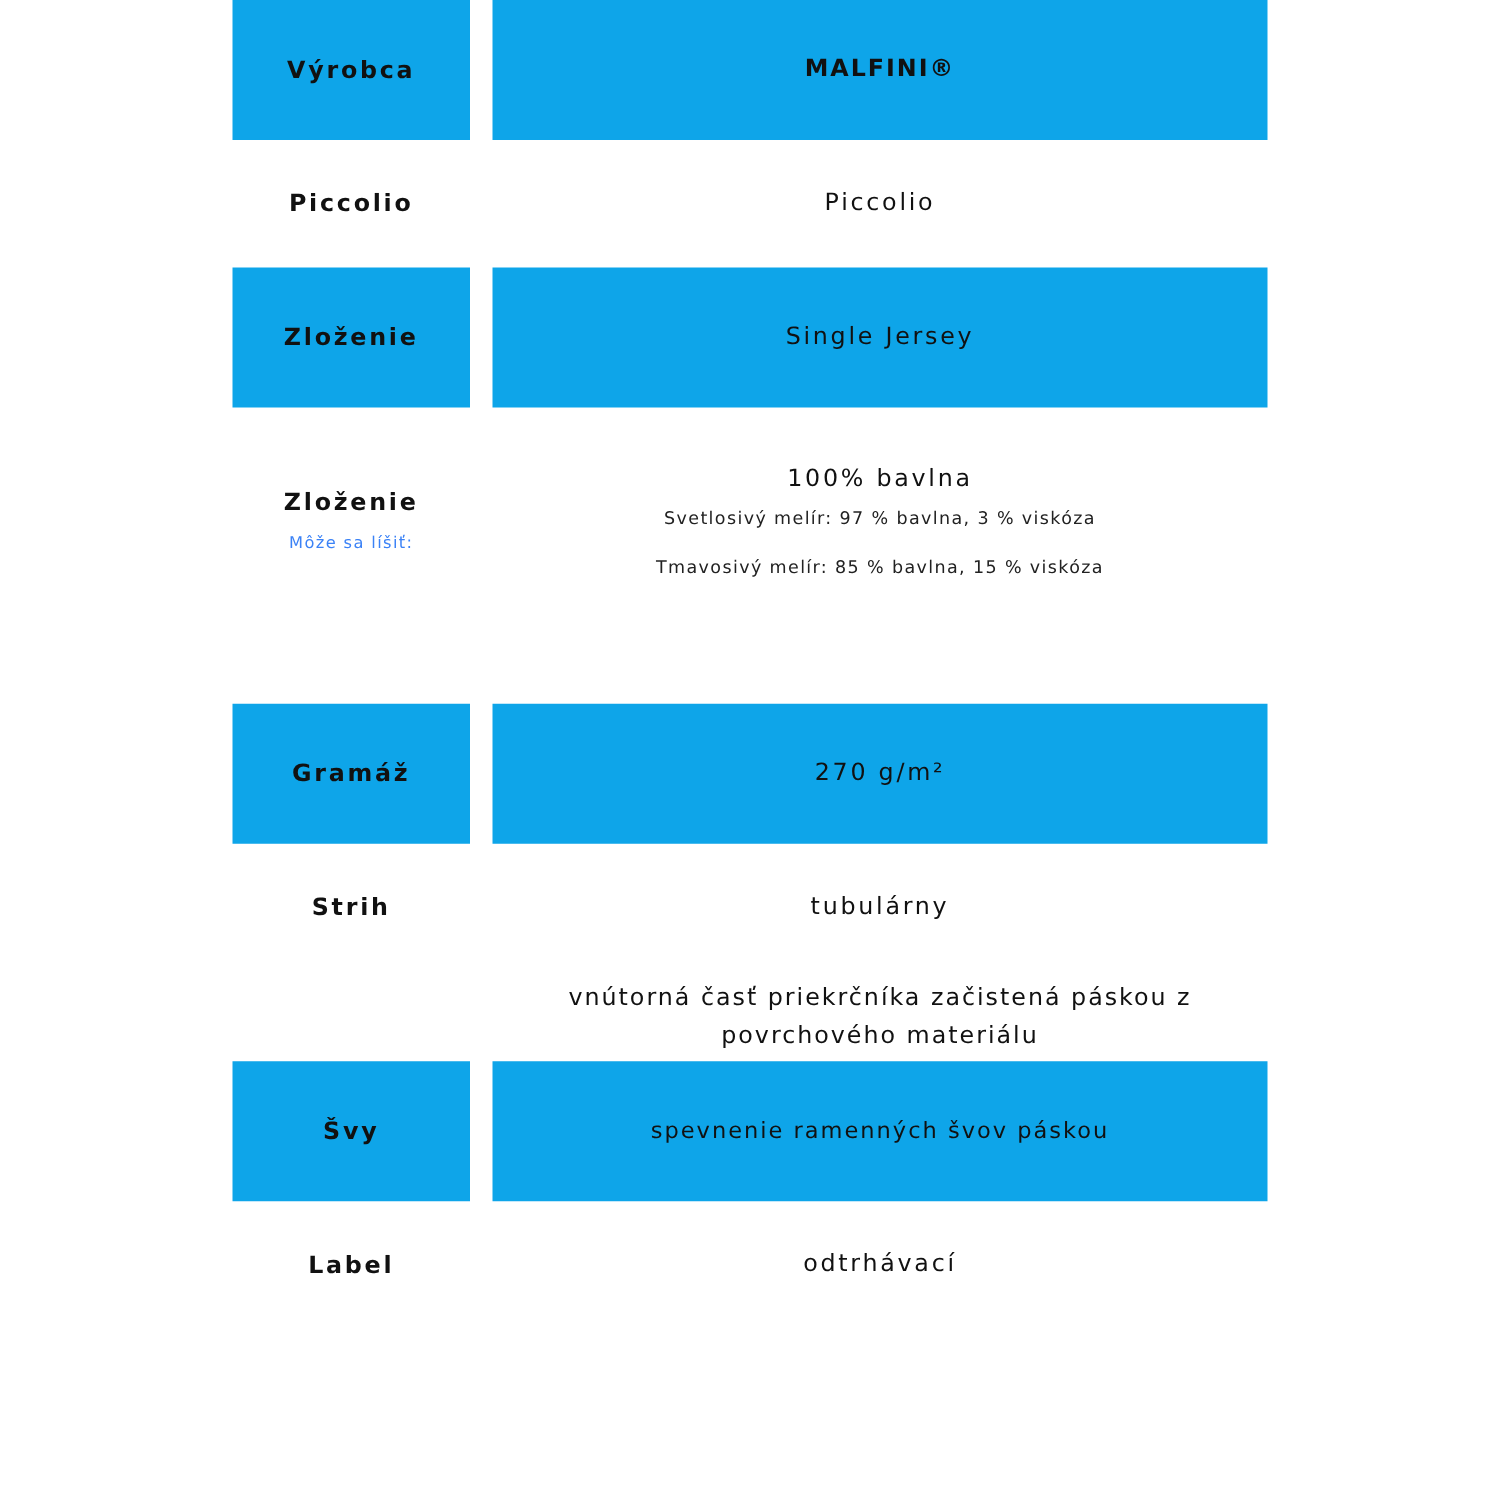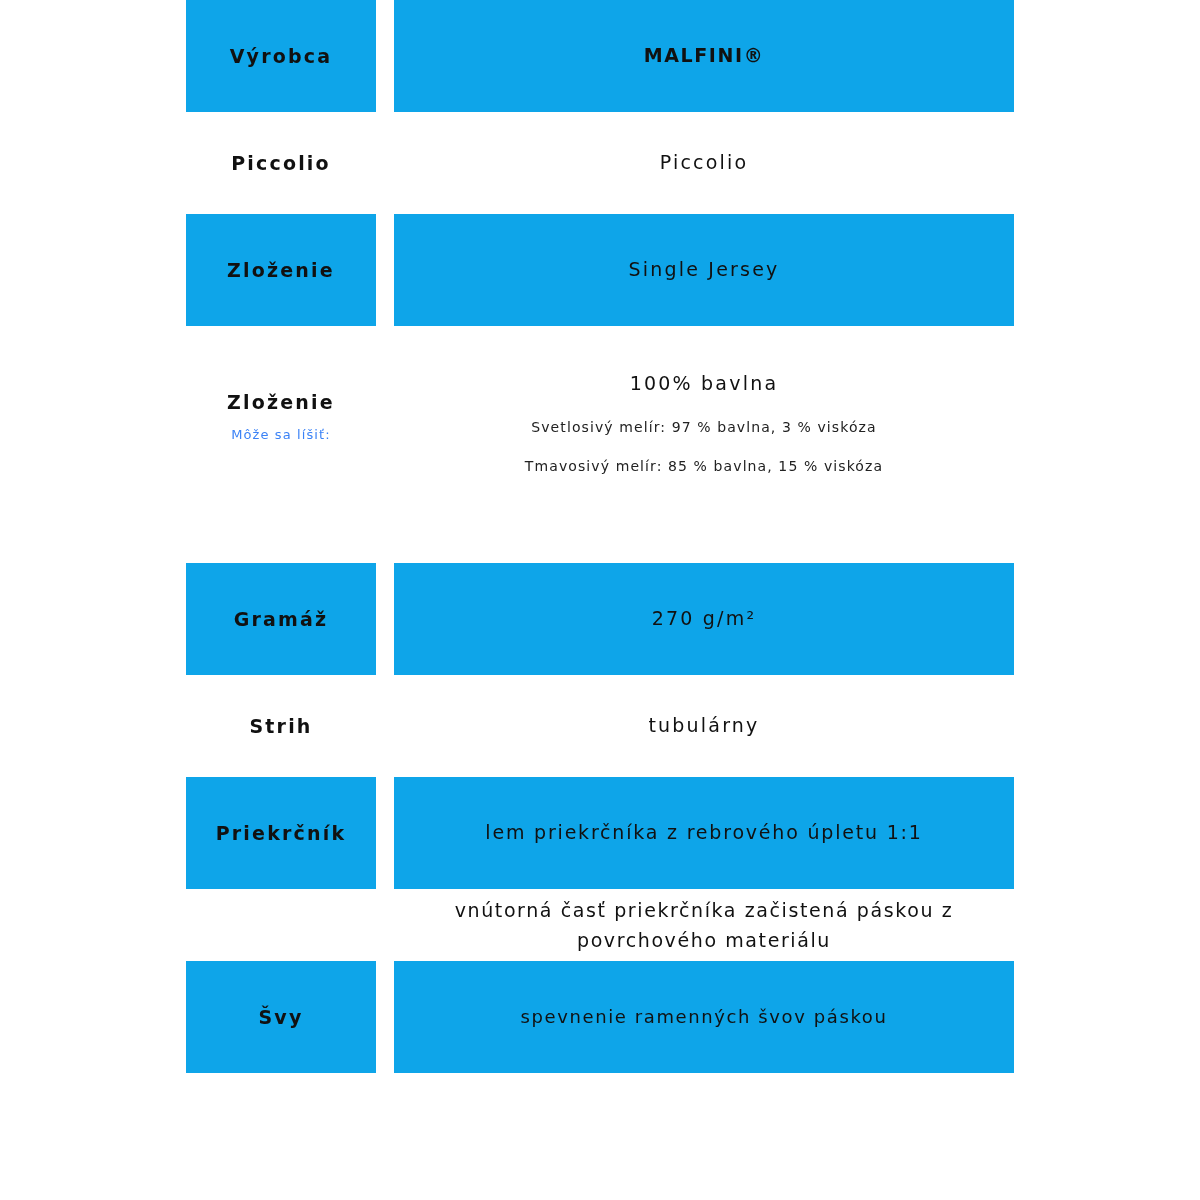--- a/index.html
+++ b/index.html
@@ -66,21 +66,21 @@
   }
   .sub-value {
     display: block;
     margin-top: 12px;
     font-size: 14px;
     font-weight: 400;
     letter-spacing: 1.1px;
     color: #222222;
     line-height: 1.9;
   }
-  .sub-value.first { margin-top: 16px; }
+  .sub-value.first { margin-top: 4px; }
 
   .h-150 { height: 112px; }
   .h-tall { height: 172px; }
   .h-med  { height: 112px; }
   .h-plain { height: 102px; }
   .h-two-line { height: 72px; }
 
   .value-multiline {
     line-height: 1.6;
     font-size: 19px;
@@ -156,39 +156,39 @@
     </tr>
 
     <tr>
       <td></td>
       <td class="cell-label h-plain">Strih</td>
       <td></td>
       <td class="cell-value h-plain">tubulárny</td>
       <td></td>
     </tr>
 
-    <tr class="row-shaded">
-      <td></td>
-      <td class="cell-label h-med">Priekrčník</td>
-      <td></td>
-      <td class="cell-value value-neck h-med">lem priekrčníka z rebrového úpletu 1:1</td>
-      <td></td>
-    </tr>
 
     <tr>
       <td></td>
       <td class="cell-label h-two-line"></td>
       <td></td>
       <td class="cell-value value-multiline h-two-line">vnútorná časť priekrčníka začistená páskou z povrchového materiálu</td>
       <td></td>
     </tr>
 
     <tr class="row-shaded">
       <td></td>
       <td class="cell-label h-med">Švy</td>
       <td></td>
       <td class="cell-value value-seams h-med">spevnenie ramenných švov páskou</td>
       <td></td>
     </tr>
 
+    <tr>
+      <td></td>
+      <td class="cell-label h-plain">Label</td>
+      <td></td>
+      <td class="cell-value h-plain">odtrhávací</td>
+      <td></td>
+    </tr>
 
   </tbody>
 </table>
 
 </body></html>

